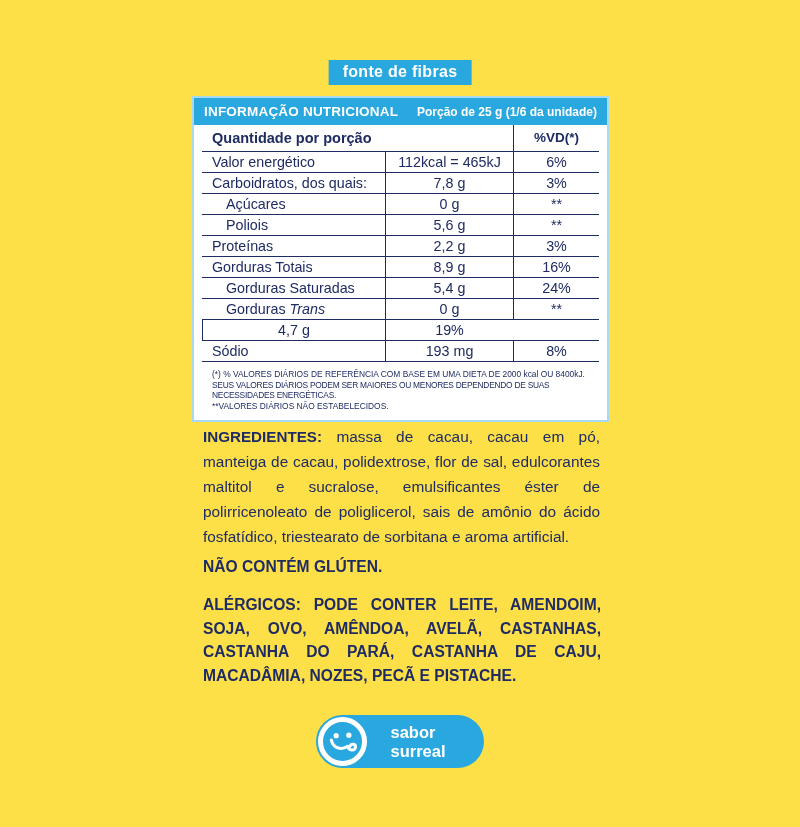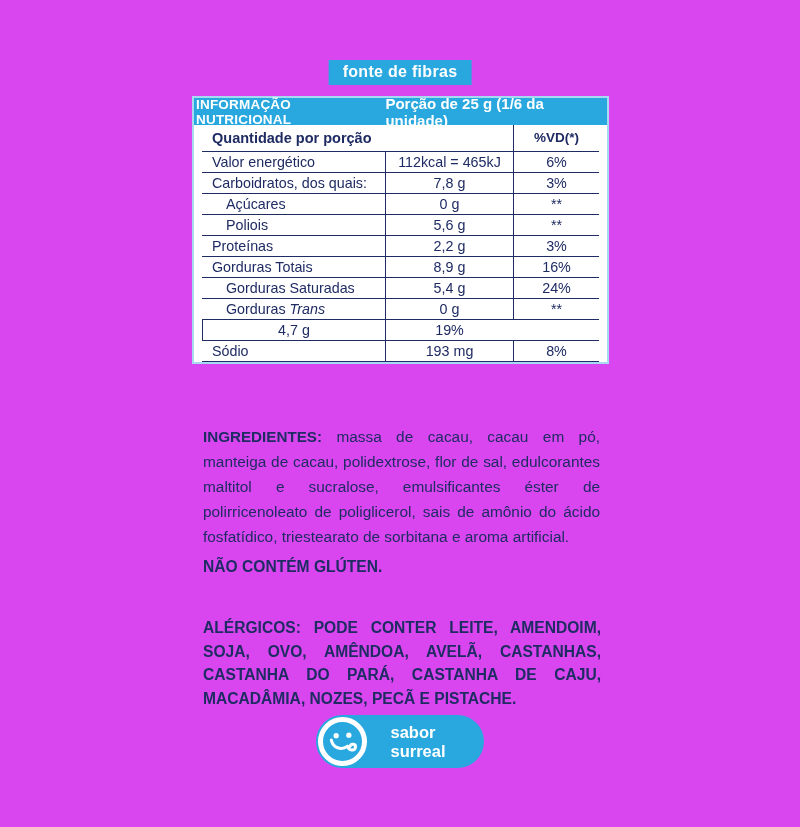--- a/index.html
+++ b/index.html
@@ -1,31 +1,31 @@
 <!DOCTYPE html>
 <html><head>
 <meta charset="utf-8">
 <style>
   * { margin:0; padding:0; box-sizing:border-box; }
   html,body { width:800px; height:827px; background:#ffffff; overflow:hidden;
               font-family:"Liberation Sans", sans-serif; }
-  .page { position:relative; width:800px; height:827px; background:#d946ef; }
+  .page { position:relative; width:800px; height:827px; background:#fde047; }
 
   
   .top-badge { position:absolute; top:60px; left:50%; transform:translateX(-50%);
                background:#29a8df; color:#fff; font-weight:bold; font-size:16px;
                padding:3px 14px 4px; letter-spacing:.3px; white-space:nowrap; }
 
   
   .nut-box { position:absolute; top:96px; left:192px; width:417px;
              border:2px solid #a6d9f2; background:#fff; }
   .nut-header { background:#29a8df; color:#fff; height:27px; display:flex;
-                justify-content:space-between; align-items:center; padding:0 2px; }
+                justify-content:space-between; align-items:center; padding:0 10px; }
   .nut-header .t { font-weight:bold; font-size:13.5px; letter-spacing:.2px; }
-  .nut-header .p { font-weight:bold; font-size:15px; }
+  .nut-header .p { font-weight:bold; font-size:12px; }
 
   .table-area { margin:0 8px; color:#1f2b63; }
   .qhead { display:grid; grid-template-columns:1fr 86px; border-bottom:1.4px solid #1f2b63; }
   .qhead .qlabel { font-weight:bold; font-size:14.5px; padding:5px 4px 5px 10px; }
   .qhead .qvd { font-weight:bold; font-size:13.5px; text-align:center; padding:5px 2px;
                 border-left:1.4px solid #1f2b63; }
 
   .n-row { display:grid; grid-template-columns:1fr 128px 86px;
            border-bottom:1.4px solid #1f2b63; }
   .n-row .cell { font-size:14.3px; line-height:15px; padding:2.5px 4px; }
@@ -37,21 +37,21 @@
   .footnotes { margin:7px 10px 9px 4px; padding-left:6px; color:#1f2b63;
                font-size:8.4px; line-height:10.6px; }
   .footnotes .fn2 { letter-spacing:-0.25px; }
 
   
   .ingredients { position:absolute; top:424px; left:203px; width:397px;
                  color:#1f2b63; font-size:15.4px; line-height:25px; text-align:justify; }
   .ingredients strong { font-size:15.2px; }
   .gluten { position:absolute; top:554px; left:203px; width:397px;
             color:#1f2b63; font-weight:bold; font-size:15.6px; line-height:25px; }
-  .allergens { position:absolute; top:616px; left:203px; width:398px;
+  .allergens { position:absolute; top:593px; left:203px; width:398px;
                color:#1f2b63; font-weight:bold; font-size:15.6px; line-height:23.5px;
                text-align:justify; }
 
   
   .pill-row { position:absolute; top:715px; left:0; width:800px;
               display:flex; justify-content:center; gap:63px; }
   .pill { background:#29a8df; height:53px; border-radius:27px;
           display:flex; align-items:center; color:#fff; }
   .pill .txt { font-weight:bold; font-size:16.5px; line-height:19px;
                margin:0 38px 0 23px; white-space:nowrap; }
@@ -123,20 +123,25 @@
           <div class="n-row">
             <div class="cell value">4,7 g</div>
             <div class="cell dv">19%</div>
           </div>
           <div class="n-row">
             <div class="cell label">Sódio</div>
             <div class="cell value">193 mg</div>
             <div class="cell dv">8%</div>
           </div>
         </div>
+      <div class="footnotes">
+        <div class="fn1">(*) % VALORES DIÁRIOS DE REFERÊNCIA COM BASE EM UMA DIETA DE 2000 kcal OU 8400kJ.</div>
+        <div class="fn2">SEUS VALORES DIÁRIOS PODEM SER MAIORES OU MENORES DEPENDENDO DE SUAS NECESSIDADES ENERGÉTICAS.</div>
+        <div class="fn3">**VALORES DIÁRIOS NÃO ESTABELECIDOS.</div>
+      </div>
     </div>
   </div>
 
   <p class="ingredients"><strong>INGREDIENTES:</strong> <span>massa de cacau, cacau em pó, manteiga de cacau, polidextrose, flor de sal, edulcorantes maltitol e sucralose, emulsificantes éster de polirricenoleato de poliglicerol, sais de amônio do ácido fosfatídico, triestearato de sorbitana e aroma artificial.</span></p>
 
   <div class="gluten">NÃO CONTÉM GLÚTEN.</div>
 
   <div class="allergens">ALÉRGICOS: PODE CONTER LEITE, AMENDOIM, SOJA, OVO, AMÊNDOA, AVELÃ, CASTANHAS, CASTANHA DO PARÁ, CASTANHA DE CAJU, MACADÂMIA, NOZES, PECÃ E PISTACHE.</div>
 
   <div class="pill-row">

